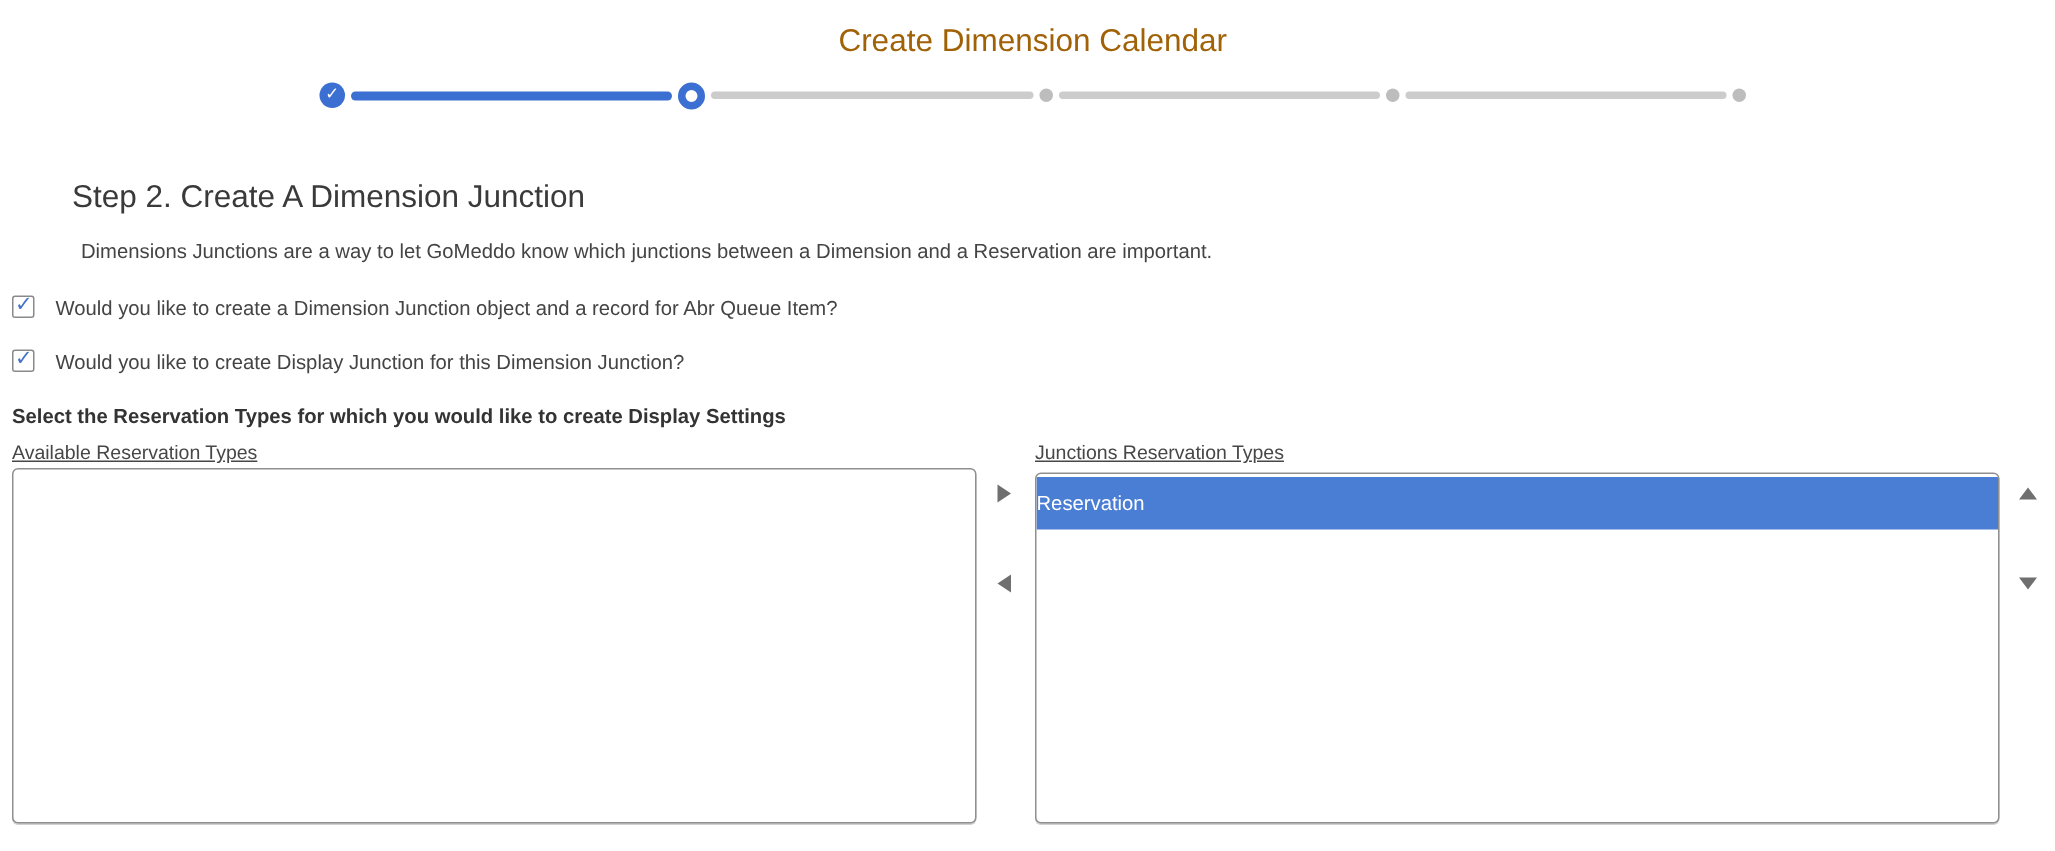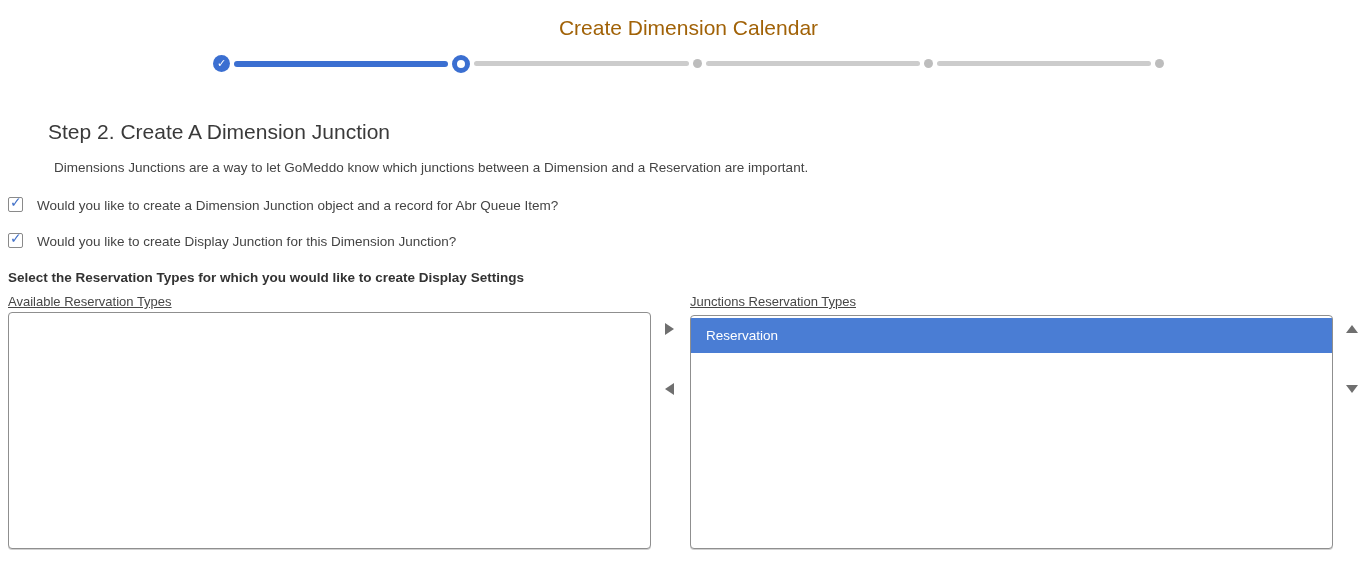--- a/index.html
+++ b/index.html
@@ -41,21 +41,21 @@
   .bold-label { position:absolute; left:8px; top:270px; font-size:13.5px;
                 font-weight:bold; color:#333333;text-align:right; }
 
   
   .list-label { position:absolute; top:294px; font-size:13px; color:#474747;text-decoration:underline; }
   .listbox { position:absolute; background:#ffffff; border:1px solid #8f8f8f;
              border-radius:4px; overflow:hidden;
              box-shadow:0 1px 0 rgba(0,0,0,0.18); }
   #available-list { left:8px;   top:312px; width:643px; height:237px; }
   #selected-list  { left:690px; top:315px; width:643px; height:234px; }
-  .list-item { height:35px; line-height:35px; padding-left:15px; font-size:13.5px;
+  .list-item { height:35px; line-height:35px; font-size:13.5px;
                margin-top:2px; color:#333333; cursor:default; }
   .list-item.is-selected { background:#4a7dd4; color:#ffffff; }
 
   
   .arrow-btn { position:absolute; width:16px; height:16px; display:flex;
                align-items:center; justify-content:center; cursor:default; }
   .tri { width:0; height:0; display:block; }
   .tri-right { border-top:6px solid transparent; border-bottom:6px solid transparent;
                border-left:9px solid #6f6f6f; }
   .tri-left  { border-top:6px solid transparent; border-bottom:6px solid transparent;

